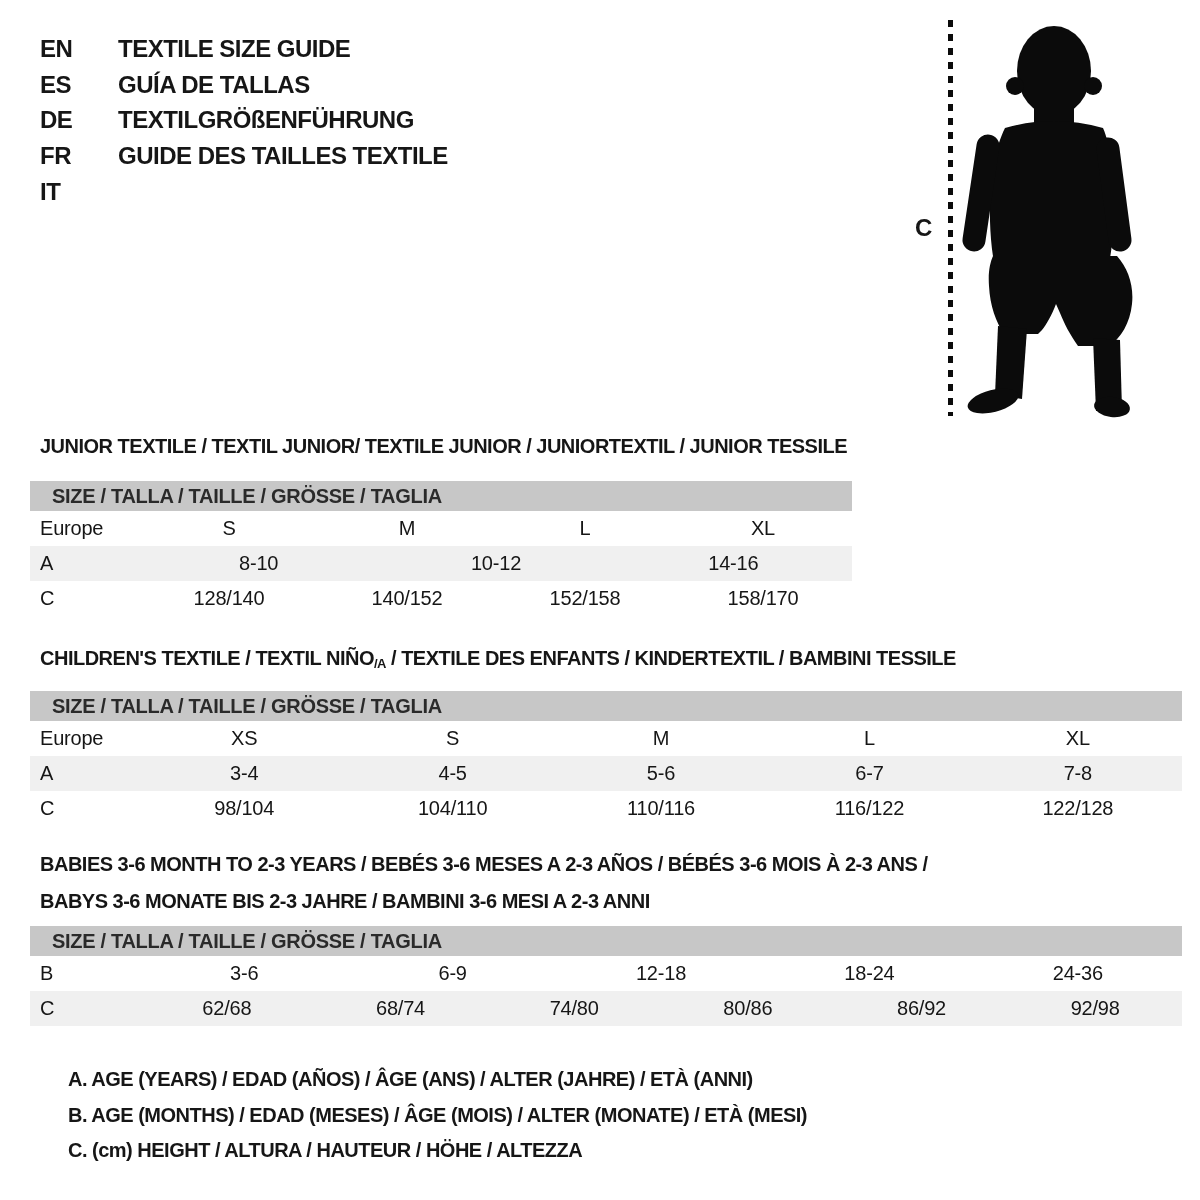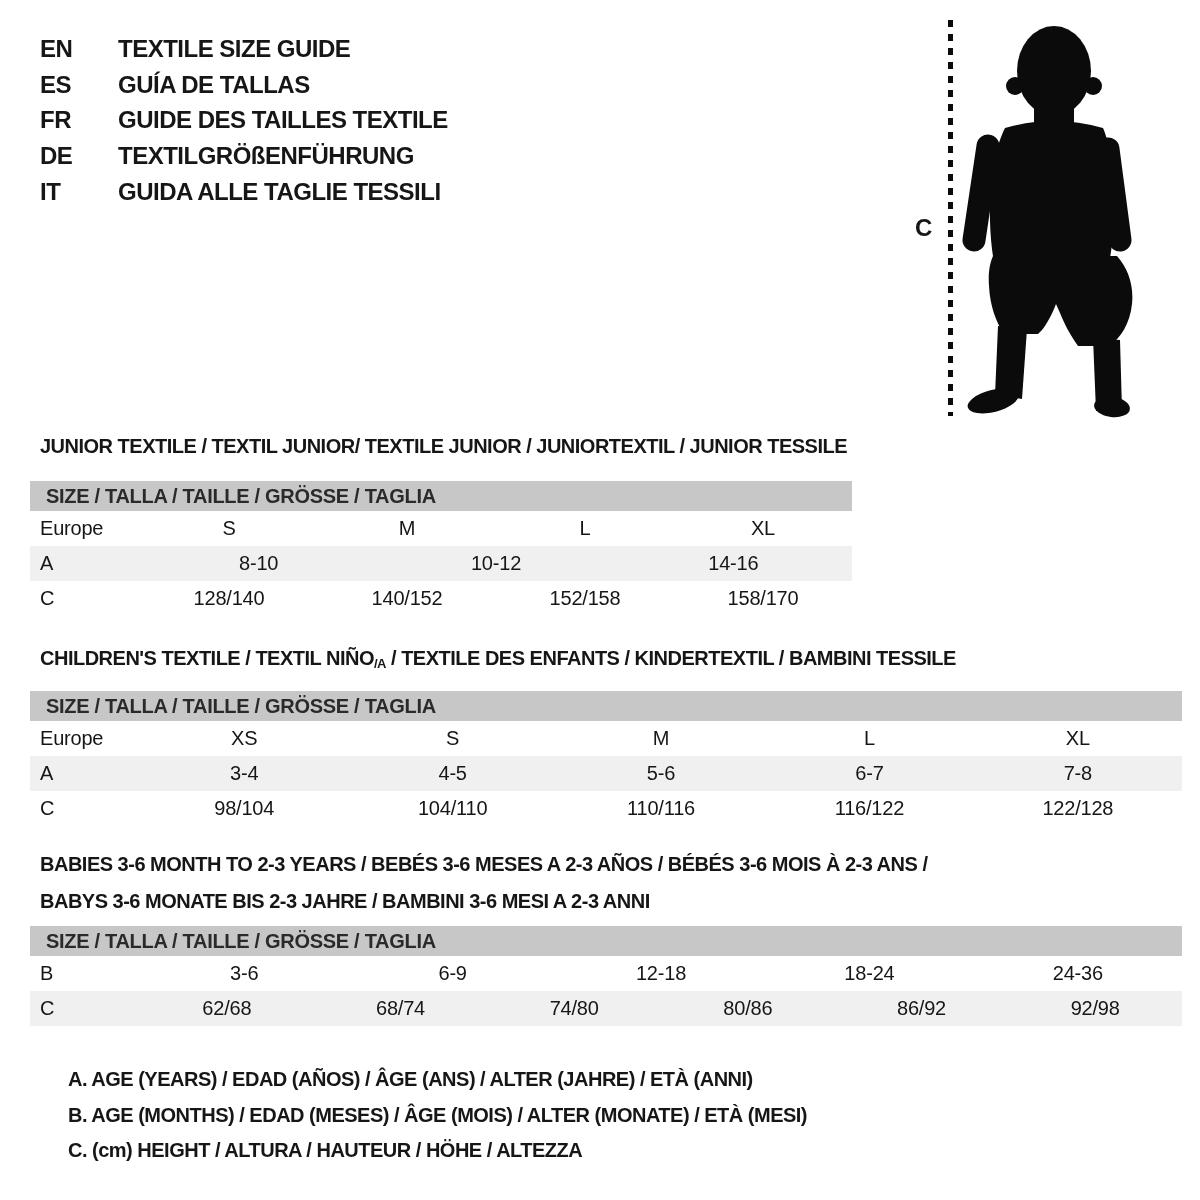--- a/index.html
+++ b/index.html
@@ -28,21 +28,21 @@
   .sec-1{left:30px;top:640px;width:1152px;height:195px;}
   .sec-2{left:30px;top:846px;width:1152px;height:190px;}
   .sec-title{margin-left:10px;font-weight:bold;font-size:20px;letter-spacing:-0.5px;line-height:37px;white-space:nowrap;}
   .sec-title .sub{font-size:13px;vertical-align:-3px;font-weight:bold;}
   .tbl{position:absolute;left:0;}
   .sec-0 .tbl{top:53px;width:822px;}
   .sec-1 .tbl{top:51px;width:1152px;}
   .sec-2 .tbl{top:80px;width:1152px;}
   .tbl-header{
     height:30px;line-height:30px;background:var(--header-bg,#c7c7c7);
-    font-weight:bold;font-size:20px;letter-spacing:-0.3px;padding-left:16px;color:#2a2a2a;white-space:nowrap;
+    font-weight:bold;font-size:20px;letter-spacing:-0.3px;padding-left:22px;color:#2a2a2a;white-space:nowrap;
   }
   .tbl-row{display:flex;height:35px;line-height:35px;font-size:20px;letter-spacing:-0.2px;}
   .tbl-row.shaded{background:var(--shaded-row,#f0f0f0);}
   .cell-label{flex:0 0 110px;width:110px;padding-left:10px;box-sizing:border-box;text-align:left;}
   .cell-val{flex:1;text-align:center;}
 
   
   .footnotes{position:absolute;left:40px;top:1062px;margin-left:28px;}
   .footnote{font-weight:bold;font-size:20px;letter-spacing:-0.5px;line-height:35.7px;white-space:nowrap;}
 </style>
@@ -54,30 +54,29 @@
   <div class="langs" id="langs">
       <div class="lang-row">
         <span class="lang-code">EN</span>
         <span class="lang-label">TEXTILE SIZE GUIDE</span>
       </div>
       <div class="lang-row">
         <span class="lang-code">ES</span>
         <span class="lang-label">GUÍA DE TALLAS</span>
       </div>
       <div class="lang-row">
+        <span class="lang-code">DE</span>
+        <span class="lang-label">TEXTILGRÖßENFÜHRUNG</span>
+      </div>
+      <div class="lang-row">
         <span class="lang-code">FR</span>
         <span class="lang-label">GUIDE DES TAILLES TEXTILE</span>
       </div>
       <div class="lang-row">
-        <span class="lang-code">DE</span>
-        <span class="lang-label">TEXTILGRÖßENFÜHRUNG</span>
-      </div>
-      <div class="lang-row">
         <span class="lang-code">IT</span>
-        <span class="lang-label">GUIDA ALLE TAGLIE TESSILI</span>
       </div>
     </div>
 
   <div class="dashline"></div>
   <div class="cmark">C</div>
 
   <svg class="silhouette" viewBox="0 0 185 405" aria-hidden="true">
     <g id="sil" fill="#0b0b0b" stroke="none">
       <ellipse cx="97" cy="55" rx="37" ry="45"></ellipse>
       <circle cx="58" cy="70" r="9"></circle>

